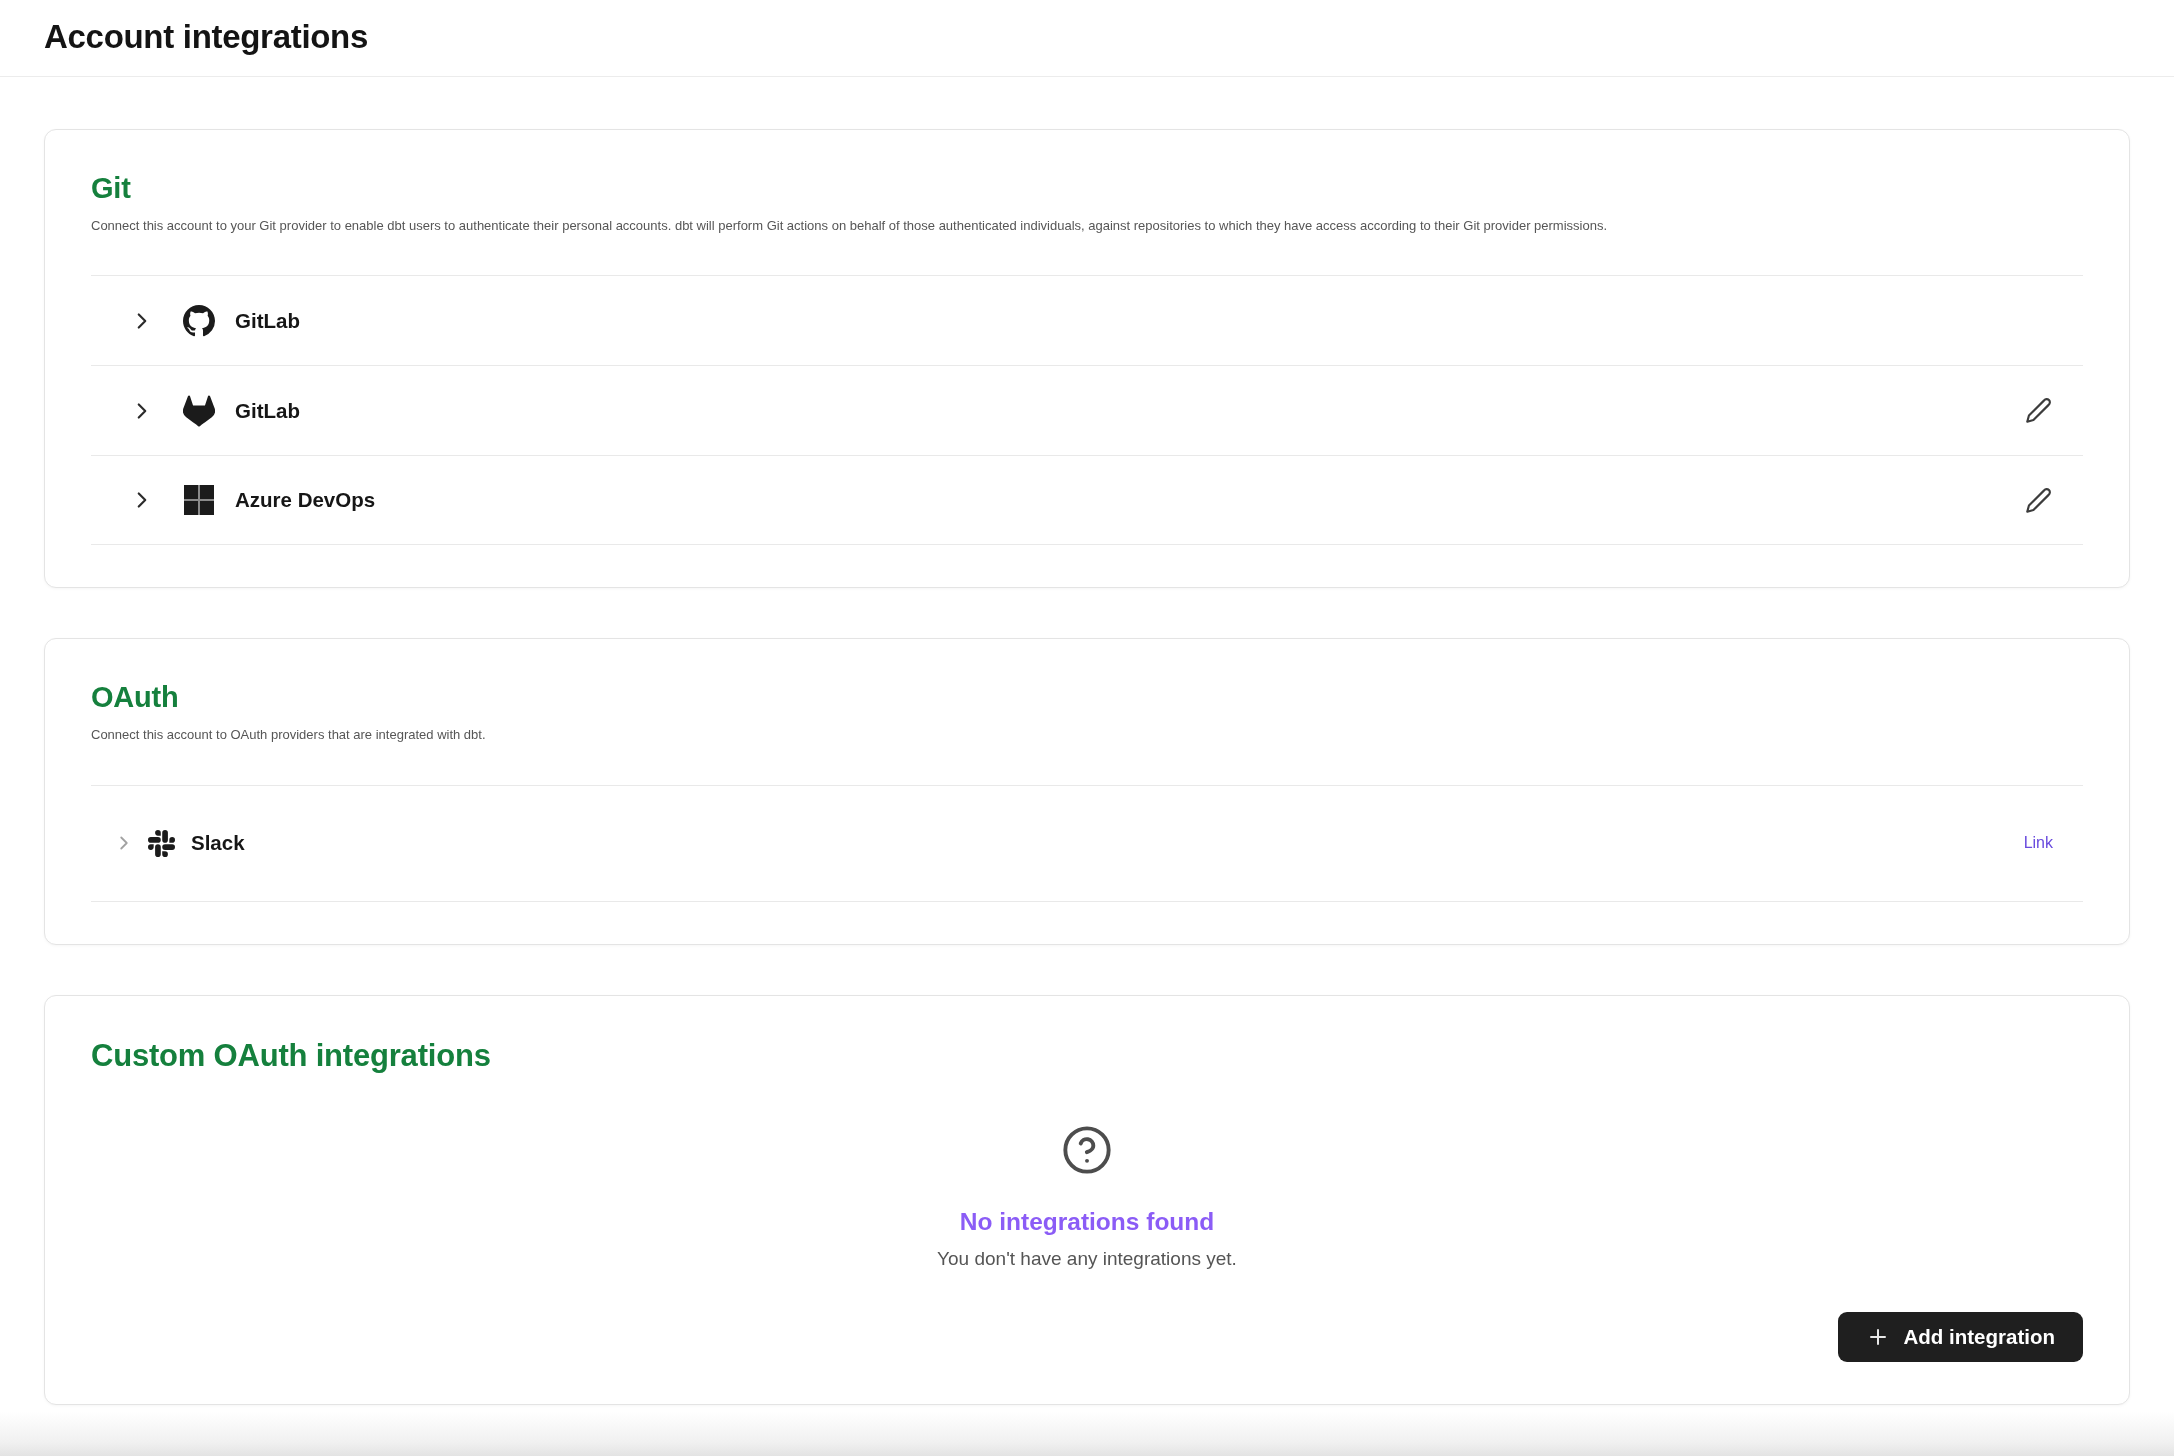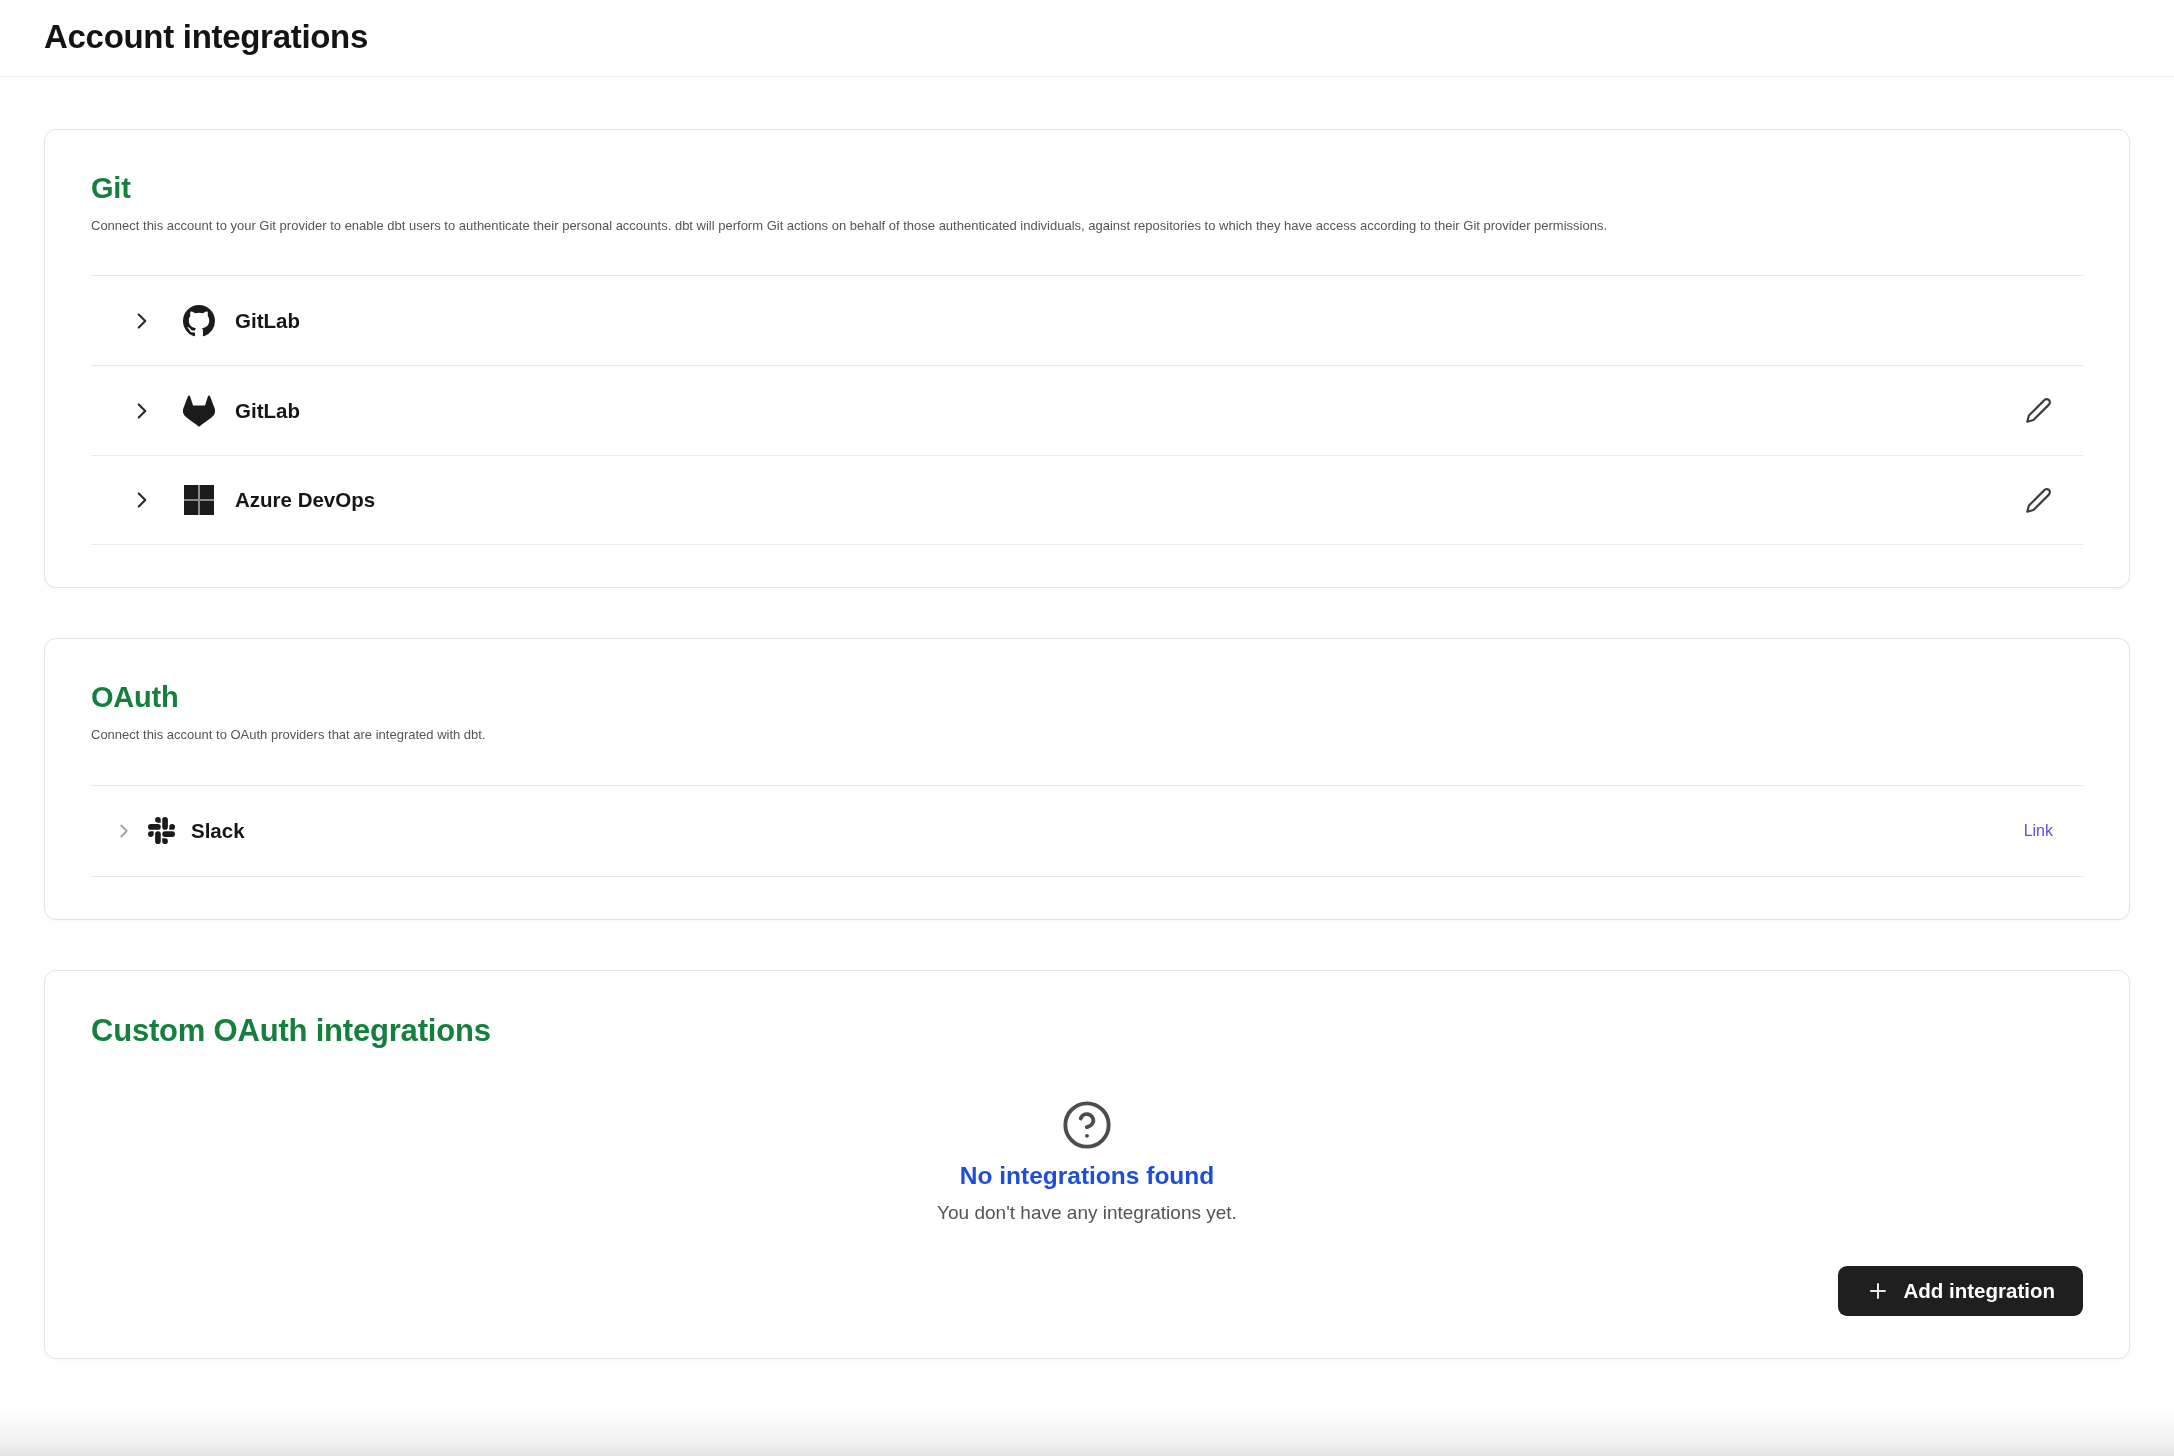--- a/index.html
+++ b/index.html
@@ -93,40 +93,40 @@
     display: grid;
     grid-template-columns: 14px 14px;
     grid-template-rows: 14px 14px;
     gap: 2px;
     background: #8a8a8a;
     width: 30px; height: 30px;
   }
   .azure-grid span { background: #1b1b1b; }
 
   
-  .row--slack { padding-left: 22px; height: 92px; }
+  .row--slack { padding-left: 22px; height: 117px; }
   .row--slack .chevron-btn { width: 22px; height: 22px; color: #a2a2a2; }
   .row--slack .provider-icon { width: 27px; height: 27px; margin-left: 13px; }
   .row--slack .row-label { margin-left: 16px; }
   .link-action {
     background: none; border: none; cursor: pointer;
     font-family: inherit;
     font-size: 16px;
     font-weight: 500;
     color: #694bde;
   }
 
   
   .empty-state { text-align: center; margin-top: 50px; }
   .empty-icon { color: #4d4d4d; display: inline-block; }
   .empty-title {
-    margin-top: 7px;
+    margin-top: 28px;
     font-size: 24.5px;
     font-weight: 700;
-    color: #1d4ed8;
+    color: #8b5cf6;
   }
   .empty-sub {
     margin-top: 12px;
     font-size: 19px;
     color: #555555;
   }
   .card-footer {
     display: flex;
     justify-content: flex-end;
     margin-top: 42px;

